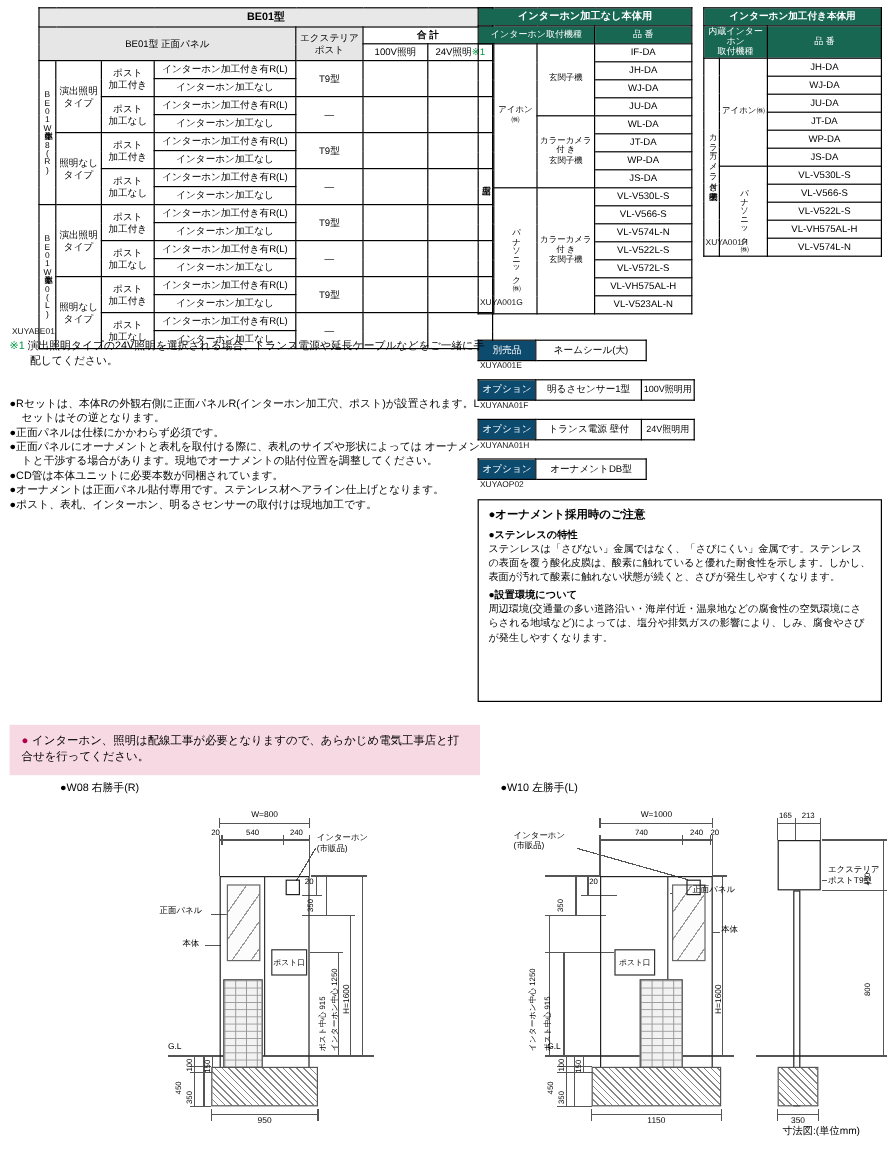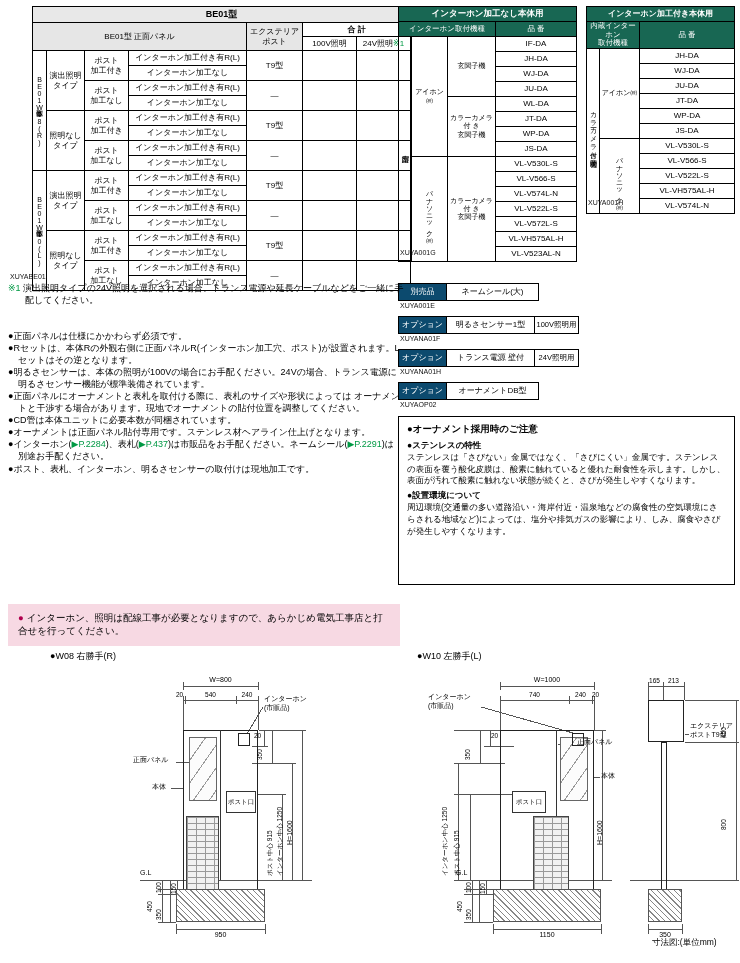--- a/index.html
+++ b/index.html
@@ -413,29 +413,25 @@
     <div class="st">●設置環境について</div>
     <div class="nb">周辺環境(交通量の多い道路沿い・海岸付近・温泉地などの腐食性の空気環境にさらされる地域など)によっては、塩分や排気ガスの影響により、しみ、腐食やさびが発生しやすくなります。</div>
   </div>
 
   <div class="note1" style="left:8px;top:282px;width:386px;">
     <span class="green">※1</span>
     <span>演出照明タイプの24V照明を選択される場合、トランス電源や延長ケーブルなどをご一緒に手配してください。</span>
   </div>
 
   <div class="bullets" style="left:8px;top:330px;width:392px;">
+    <div>●Rセットは、本体Rの外観右側に正面パネルR(インターホン加工穴、ポスト)が設置されます。Lセットはその逆となります。</div>
     <div>●正面パネルは仕様にかかわらず必須です。</div>
-    <div>●Rセットは、本体Rの外観右側に正面パネルR(インターホン加工穴、ポスト)が設置されます。Lセットはその逆となります。</div>
-    <div>●明るさセンサーは、本体の照明が100Vの場合にお手配ください。24Vの場合、トランス電源に明るさセンサー機能が標準装備されています。</div>
     <div>●正面パネルにオーナメントと表札を取付ける際に、表札のサイズや形状によっては オーナメントと干渉する場合があります。現地でオーナメントの貼付位置を調整してください。</div>
     <div>●CD管は本体ユニットに必要本数が同梱されています。</div>
     <div>●オーナメントは正面パネル貼付専用です。ステンレス材ヘアライン仕上げとなります。</div>
-    <div>
-      <span>●インターホン(</span><span class="green">▶P.2284</span><span>)、表札(</span><span class="green">▶P.437</span><span>)は市販品をお手配ください。ネームシール(</span><span class="green">▶P.2291</span><span>)は別途お手配ください。</span>
-    </div>
     <div>●ポスト、表札、インターホン、明るさセンサーの取付けは現地加工です。</div>
   </div>
 
   <div class="pinkbox" style="left:8px;top:604px;width:392px;height:42px;">
     <span class="pinkbullet">●</span><span>インターホン、照明は配線工事が必要となりますので、あらかじめ電気工事店と打合せを行ってください。</span>
   </div>
 
   <div class="dwtitle" style="left:50px;top:650px;">●W08 右勝手(R)</div>
   <div class="dwtitle" style="left:417px;top:650px;">●W10 左勝手(L)</div>
 

